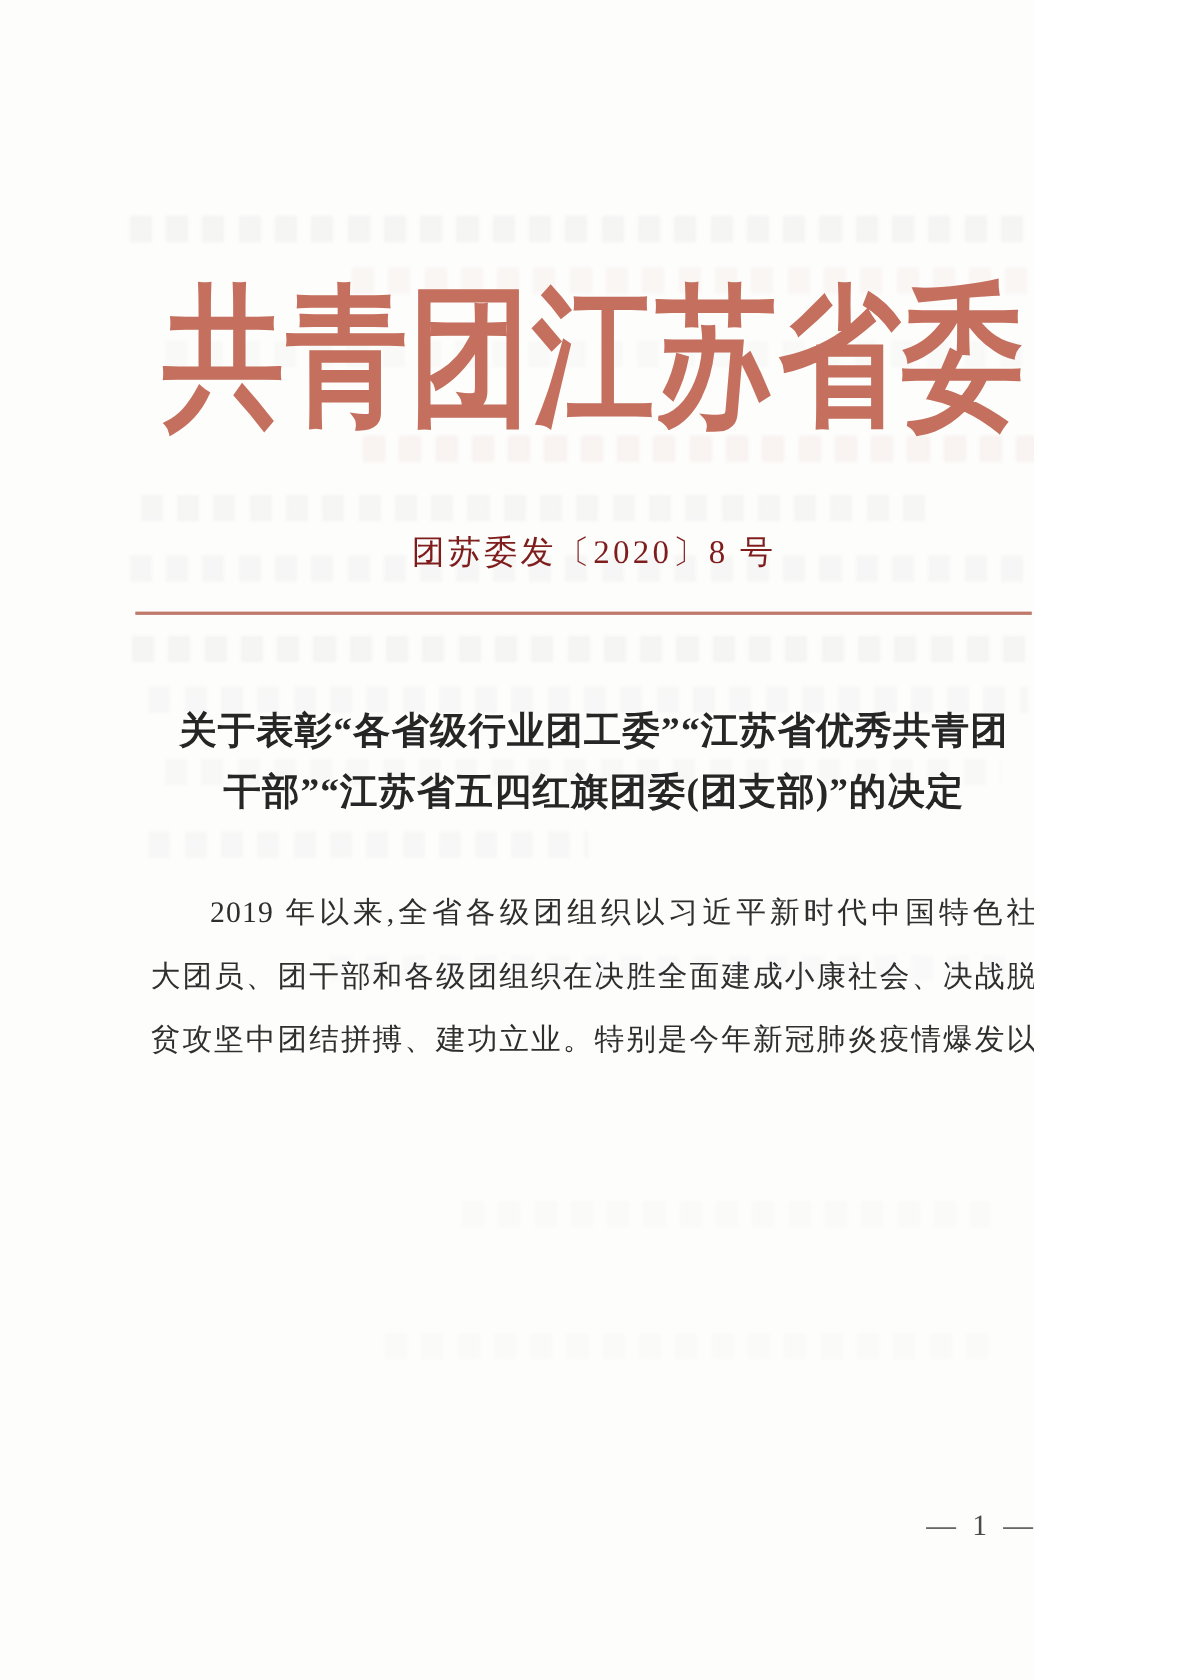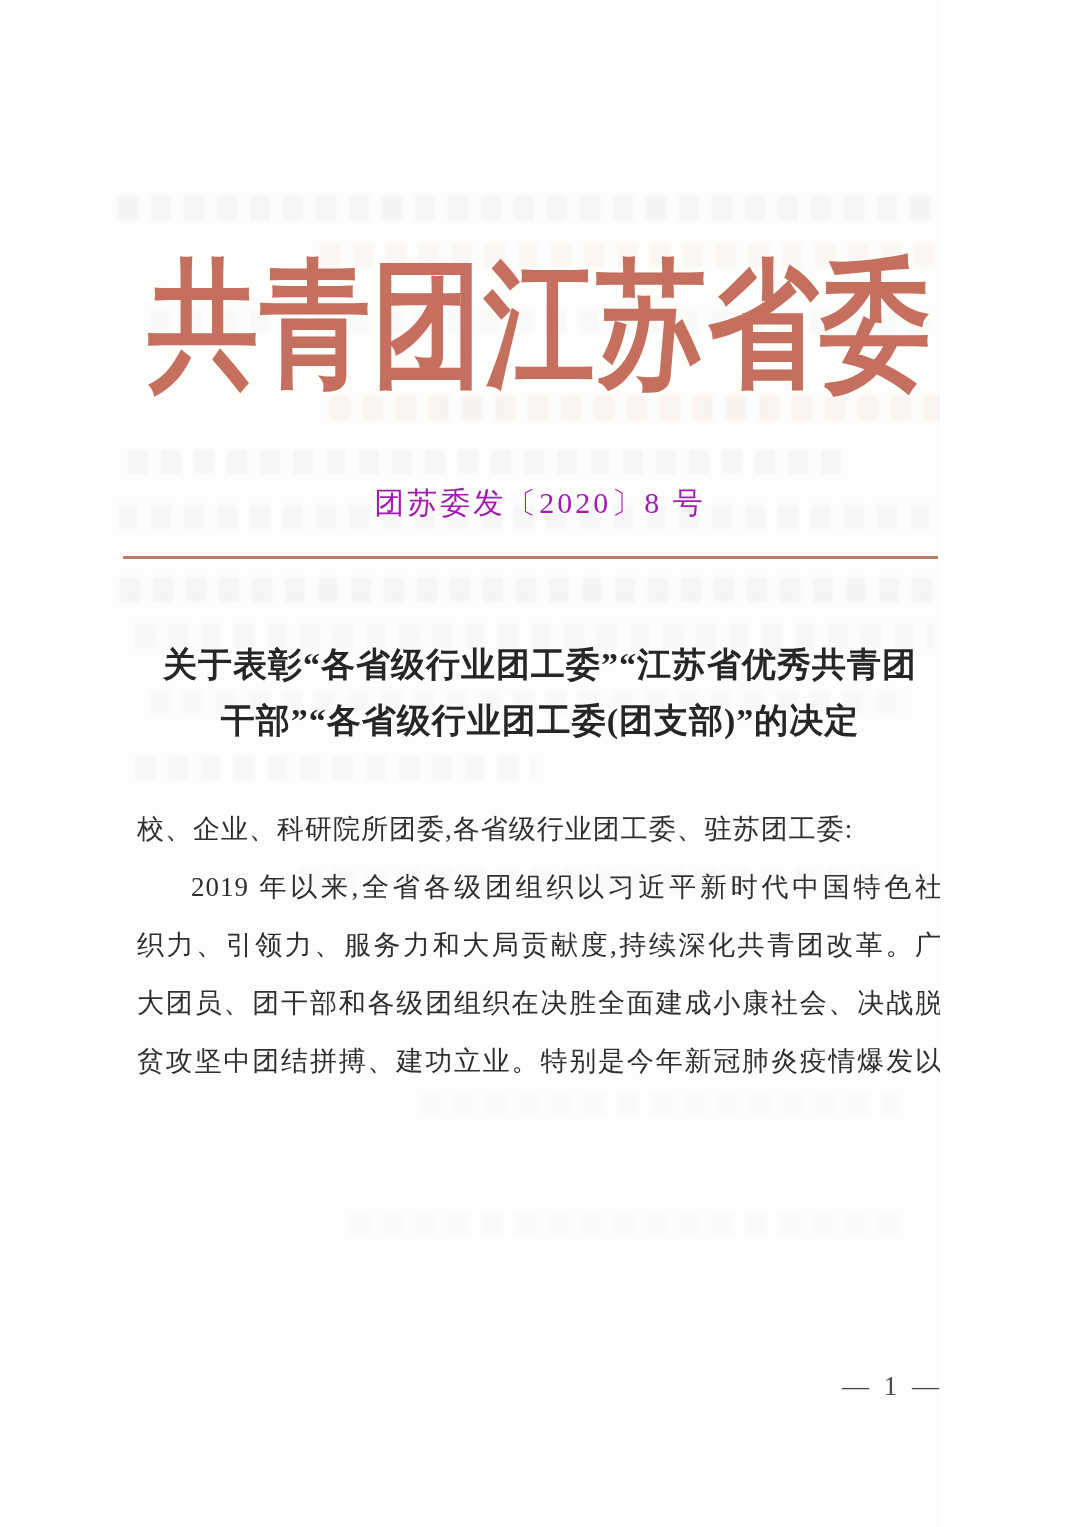--- a/index.html
+++ b/index.html
@@ -33,21 +33,21 @@
     position:absolute;top:256px;left:0;width:1080px;
     margin:0;text-align:center;
     font-size:138px;line-height:140px;font-weight:bold;
     color:var(--letterhead-red);
     transform:scaleX(0.80);transform-origin:50% 50%;
     letter-spacing:2px;white-space:nowrap;
   }
   .docnum{
     position:absolute;top:483px;left:0;width:1080px;
     text-align:center;font-size:30px;line-height:40px;
-    color:#a21caf;letter-spacing:3px;
+    color:#7f1d1d;letter-spacing:3px;
   }
   .rule{
     position:absolute;top:556px;left:123px;width:815px;height:3px;
     background:var(--rule-red);
   }
   .title{
     position:absolute;top:637px;left:90px;width:900px;
     text-align:center;font-weight:bold;color:#262626;
     font-size:34px;line-height:56px;letter-spacing:1px;
   }
@@ -89,26 +89,24 @@
   <div class="scan-edge"></div>
 
   <h1 class="letterhead">共青团江苏省委</h1>
 
   <div class="docnum">团苏委发〔2020〕8 号</div>
 
   <div class="rule"></div>
 
   <div class="title">
     <div>关于表彰“各省级行业团工委”“江苏省优秀共青团</div>
-    <div>干部”“各省级行业团工委(团支部)”的决定</div>
+    <div>干部”“江苏省五四红旗团委(团支部)”的决定</div>
   </div>
 
   <div class="body-block">
-    <div class="line nofill">校、企业、科研院所团委,各省级行业团工委、驻苏团工委:</div>
     <div class="line indent">2019 年以来,全省各级团组织以习近平新时代中国特色社</div>
-    <div class="line">织力、引领力、服务力和大局贡献度,持续深化共青团改革。广</div>
     <div class="line">大团员、团干部和各级团组织在决胜全面建成小康社会、决战脱</div>
     <div class="line">贫攻坚中团结拼搏、建功立业。特别是今年新冠肺炎疫情爆发以</div>
   </div>
 
   <div class="pagenum">— 1 —</div>
 
 </div>
 
 </body></html>

